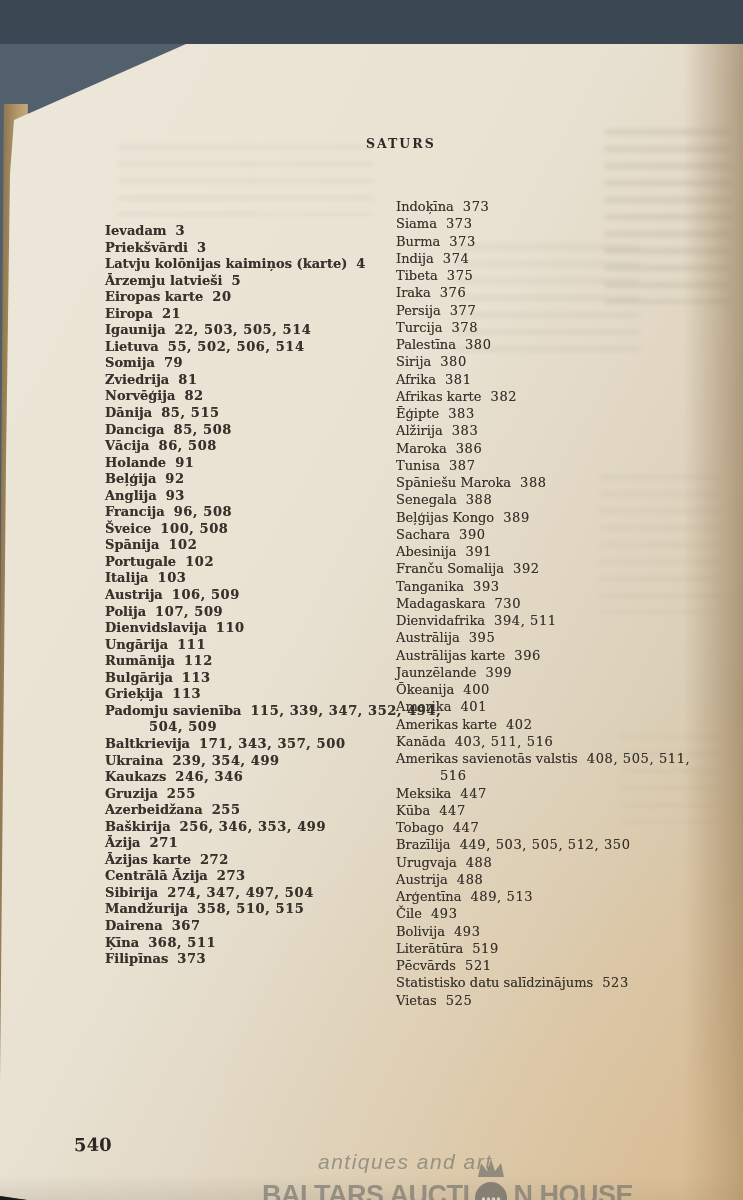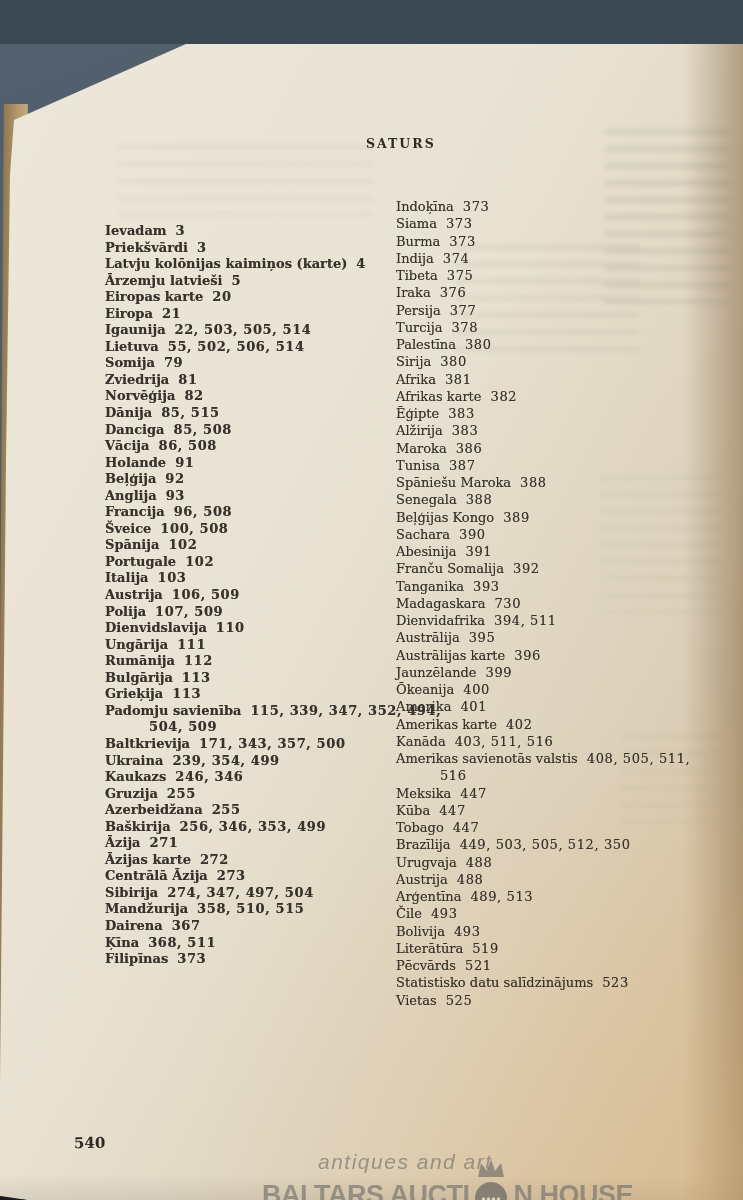--- a/index.html
+++ b/index.html
@@ -44,21 +44,21 @@
     font-size:12.5px;font-weight:bold;letter-spacing:2px;color:#2e2b26;}
 
   .toc-col{position:absolute;font-size:13px;color:#37332c;
     text-shadow:0 0 .4px rgba(55,48,40,.55);}
   .toc-left{left:105px;top:179px;width:345px;line-height:16.55px;font-weight:bold;}
   .toc-right{left:396px;top:154px;width:335px;line-height:17.25px;}
   .entry{padding-left:44px;text-indent:-44px;}
   .entry .pages{margin-left:9px;letter-spacing:.6px;white-space:pre-wrap;}
 
   .folio{position:absolute;left:74px;top:1090px;
-    font-size:15px;font-weight:600;color:#2c2923;transform:rotate(-1deg);text-align:center;}
+    font-size:18px;font-weight:600;color:#2c2923;transform:rotate(-1deg);text-align:center;}
 
   
   .watermark{position:absolute;left:262px;top:1088px;width:440px;}
   .wm-tagline{position:absolute;left:56px;top:18px;
     font-style:italic;font-size:21px;letter-spacing:1.5px;
     color:rgba(108,108,102,.62);font-family:Liberation Sans, sans-serif;}
   .wm-name{position:absolute;left:0;top:32px;display:flex;align-items:center;
     font-family:"Liberation Sans",sans-serif;font-weight:800;font-size:27px;
     letter-spacing:-.5px;color:rgba(118,116,110,.68);white-space:nowrap;text-decoration:underline;}
   .wm-logo{display:block;width:42px;height:62px;margin:0 1px;transform:translateY(-6px);}

